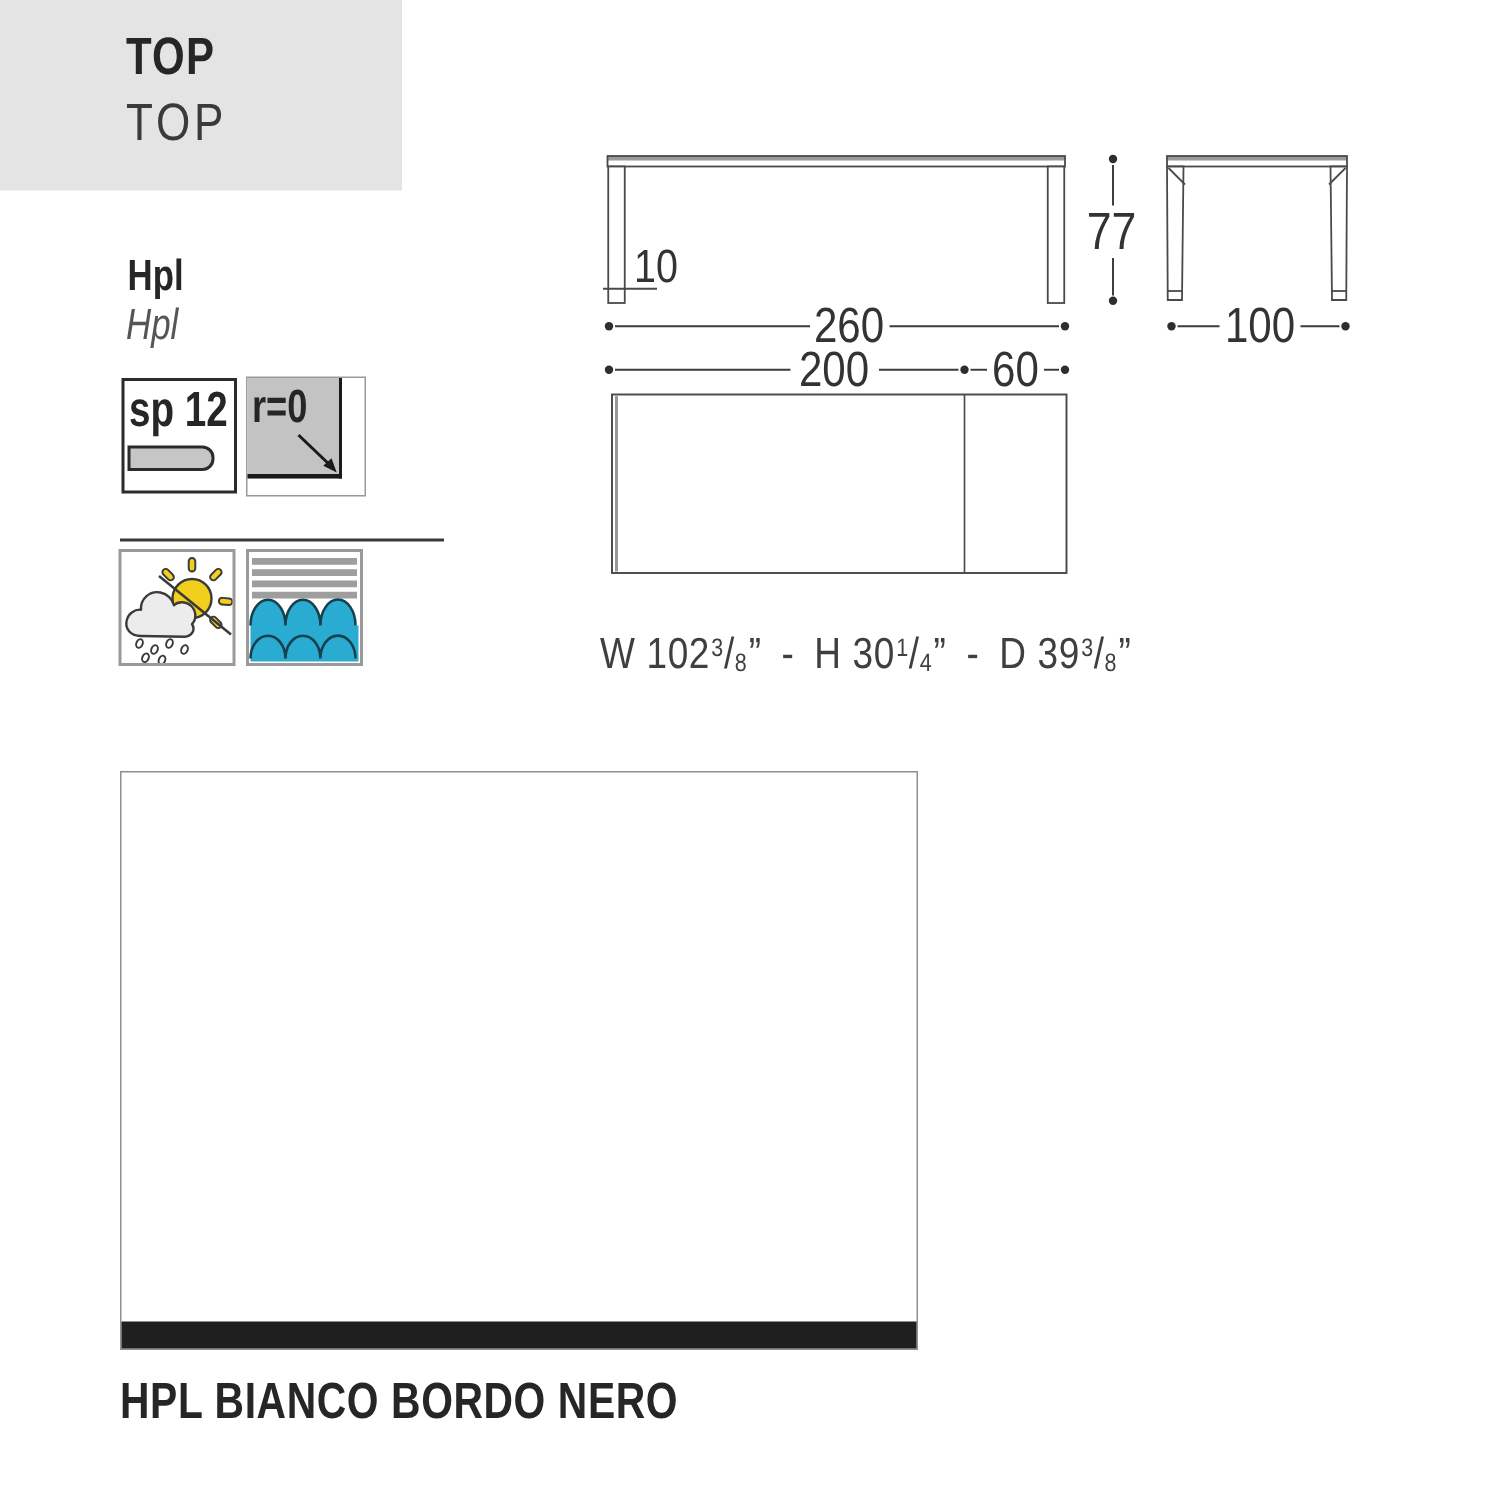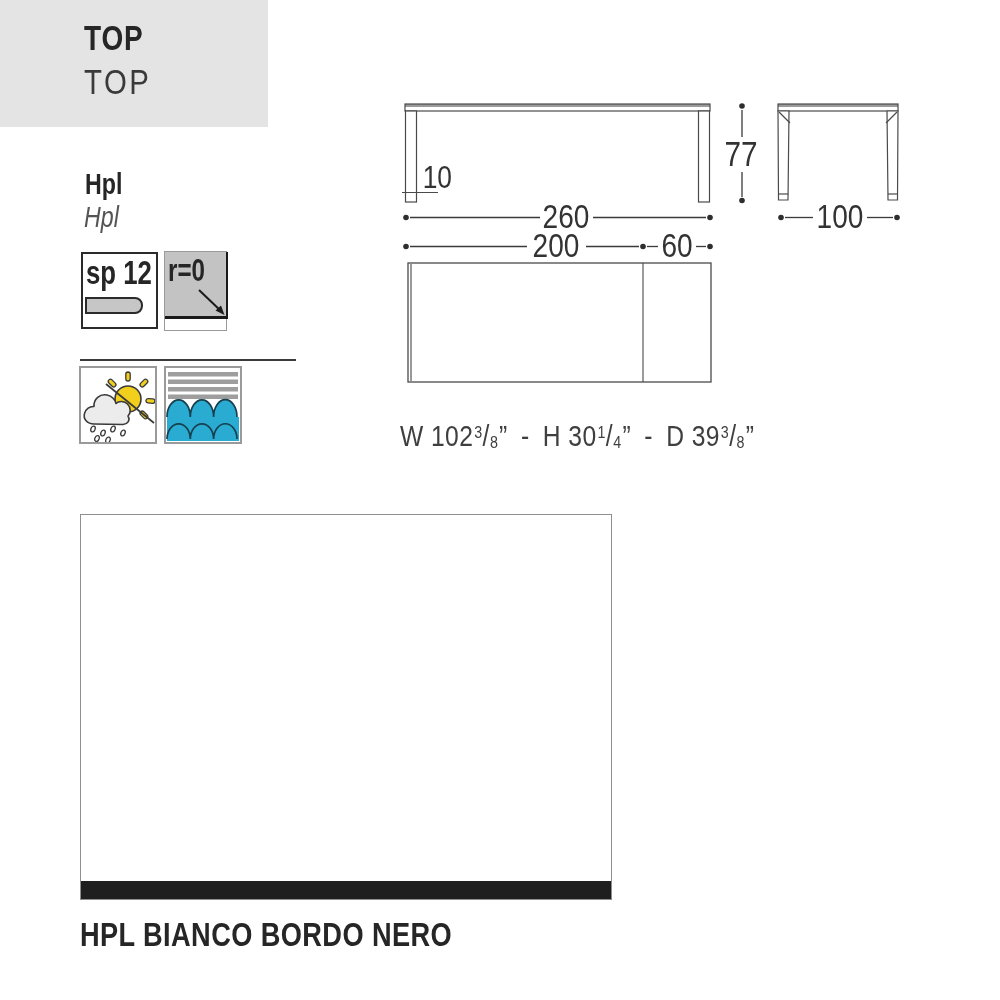--- a/index.html
+++ b/index.html
@@ -16,21 +16,21 @@
   .title-light{left:84px;top:62px;font-size:35px;font-weight:400;letter-spacing:3px;color:#3a3a3a;transform:scaleX(0.84);}
 
   .hpl-bold{left:85px;top:168px;font-size:29px;font-weight:bold;color:#262626;}
   .hpl-italic{left:84px;top:201px;font-size:29px;font-style:italic;font-weight:400;color:#555;}
 
   
   .sp-box{left:81px;top:252px;width:77px;height:77px;border:2px solid #2b2b2b;box-sizing:border-box;background:#fff;text-align:center;}
   .sp-label{position:absolute;left:3px;top:0px;font-size:33px;font-weight:bold;color:#262626;transform:scaleX(0.78);transform-origin:0 0;white-space:nowrap;}
   .plank{position:absolute;left:2px;top:43px;width:58px;height:17px;background:#c6c6c6;border:2px solid #2b2b2b;border-radius:0 8px 8px 0;box-sizing:border-box;}
 
-  .r-box{left:164px;top:251px;width:63px;height:80px;border:1.5px solid #9a9a9a;box-sizing:border-box;background:#fff;padding-left:14px;}
+  .r-box{left:164px;top:251px;width:80px;height:80px;border:1.5px solid #9a9a9a;box-sizing:border-box;background:#fff;padding-left:14px;}
   .r-gray{position:absolute;left:0;top:0;width:61px;height:64px;background:#c3c3c3;border-right:2.5px solid #1a1a1a;border-bottom:3px solid #1a1a1a;}
   .r-label{position:absolute;left:3px;top:1px;font-size:31px;font-weight:bold;color:#262626;transform:scaleX(0.78);transform-origin:0 0;white-space:nowrap;}
 
   .divider{left:80px;top:359px;width:216px;height:2px;background:#3a3a3a;}
 
   .icon-box{width:78px;height:78px;border:2px solid #9a9a9a;box-sizing:border-box;background:#fff;}
   .weather-box{left:79px;top:366px;}
   .waves-box{left:164px;top:366px;}
 
   

